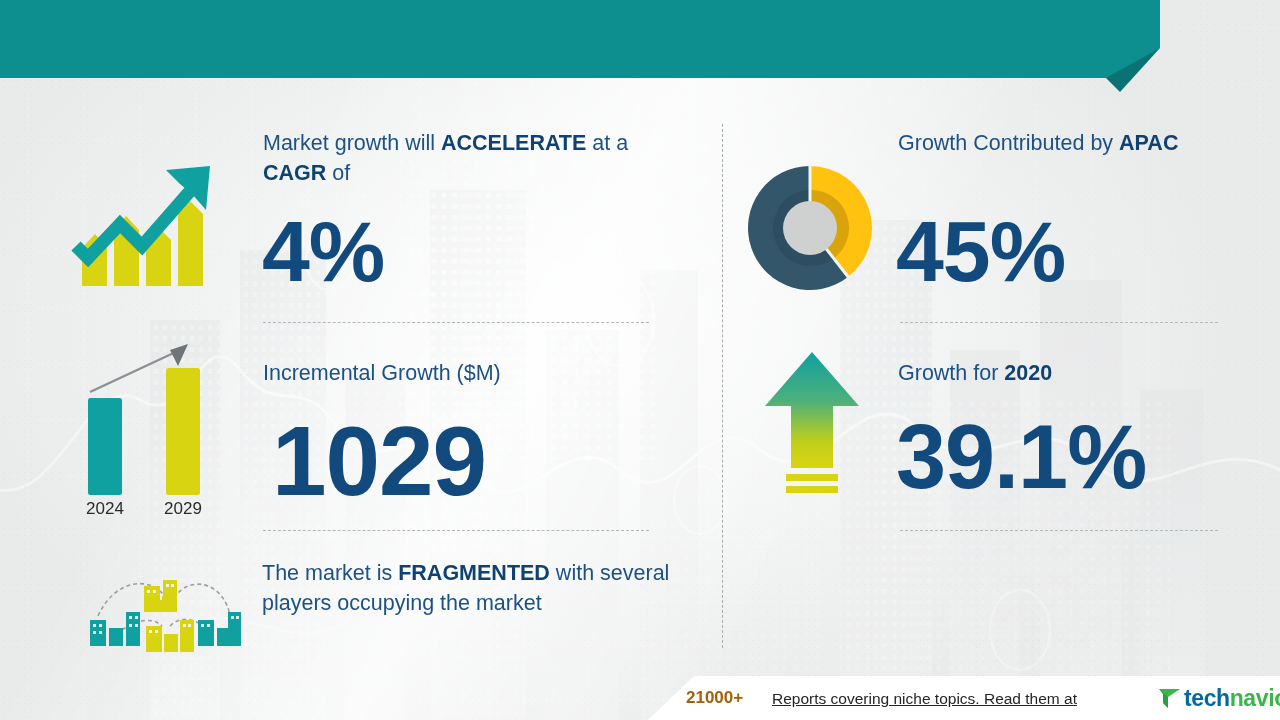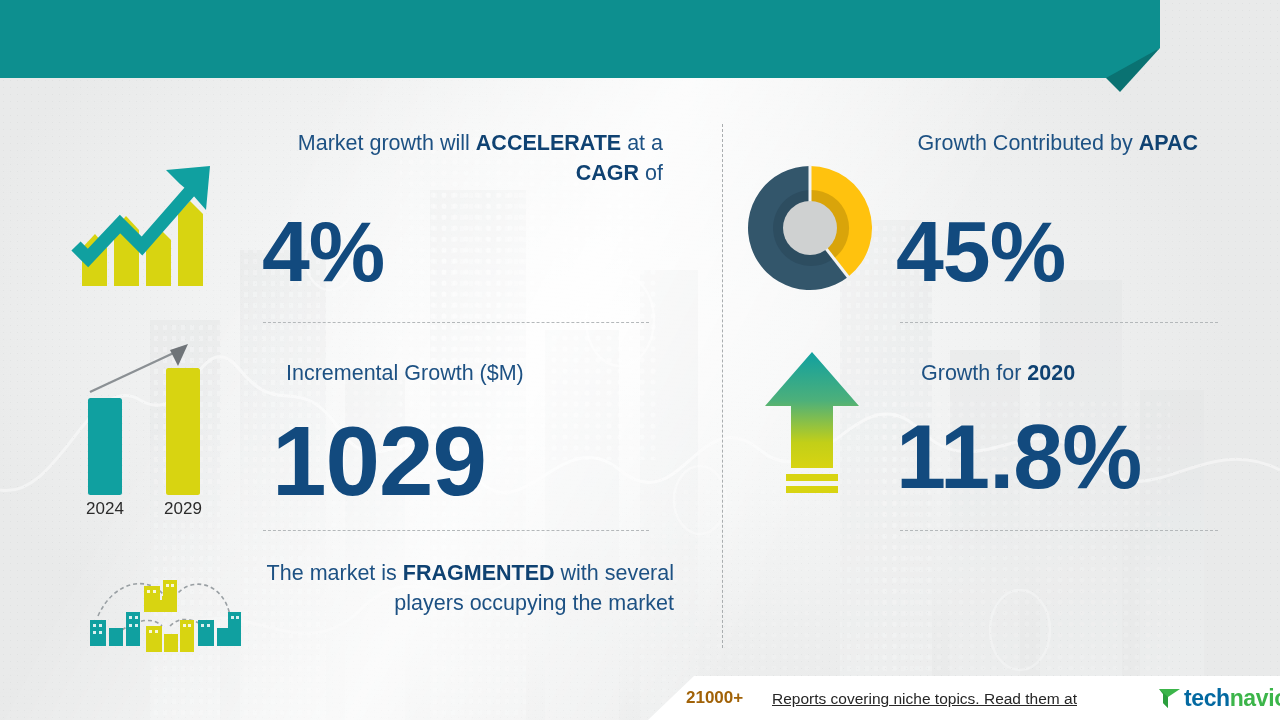--- a/index.html
+++ b/index.html
@@ -10,21 +10,20 @@
   }
   body {
     font-family: "Liberation Sans", sans-serif;
   }
   .page {
     position: relative;
     width: 1280px;
     height: 720px;
     overflow: hidden;
     background: #eceded;
-    text-align: right;
   }
 
   
   .bg-base {
     position: absolute;
     inset: 0;
     background:
       radial-gradient(ellipse 640px 420px at 46% 46%, #fcfcfc 0%, #f4f5f5 48%, #e9eaea 100%);
   }
   .bg-city {
@@ -140,21 +139,21 @@
   .logo-word {
     font-size: 23px;
     font-weight: bold;
     letter-spacing: -.4px;
     line-height: 1;
   }
   .logo-tech { color: #0369a1; }
   .logo-navio { color: #3cb54a; }
 
   .abs { position: absolute; }
-  .nowrap { white-space: nowrap; margin-left: 23px; }
+  .nowrap { white-space: nowrap; }
 </style>
 </head>
 <body>
 
 <div class="page">
 
   <div class="bg-base"></div>
 
   <svg class="bg-city" viewBox="0 0 1280 650" preserveAspectRatio="none">
     <defs>
@@ -337,21 +336,21 @@
     </defs>
     <path d="M50,2 L97,56 L71,56 L71,118 L29,118 L29,56 L3,56 Z" fill="url(#arrowgrad)"></path>
     <rect x="24" y="124" width="52" height="7" fill="#d8d411"></rect>
     <rect x="24" y="136" width="52" height="7" fill="#d8d411"></rect>
   </svg>
 
   <div class="abs lead nowrap" style="left:898px; top:358px;">
     <span>Growth for </span><b>2020</b>
   </div>
 
-  <div class="abs bignum" style="left:896px; top:412px; font-size:90px;">11.8%</div>
+  <div class="abs bignum" style="left:896px; top:412px; font-size:90px;">39.1%</div>
 
   <div class="footer"></div>
   <div class="footer-strong">21000+</div>
   <div class="footer-text">Reports covering niche topics. Read them at</div>
 
   <div class="logo">
     <svg width="24" height="25" viewBox="0 0 24 25" style="margin-right:2px;">
       <path d="M1,3 L22,3 L10,11 L10,22 L5,17 L5,8 Z" fill="#3cb54a"></path>
       <path d="M1,3 L10,11 L10,22 L5,17 L5,8 Z" fill="#1d8a33" opacity=".55"></path>
     </svg>

